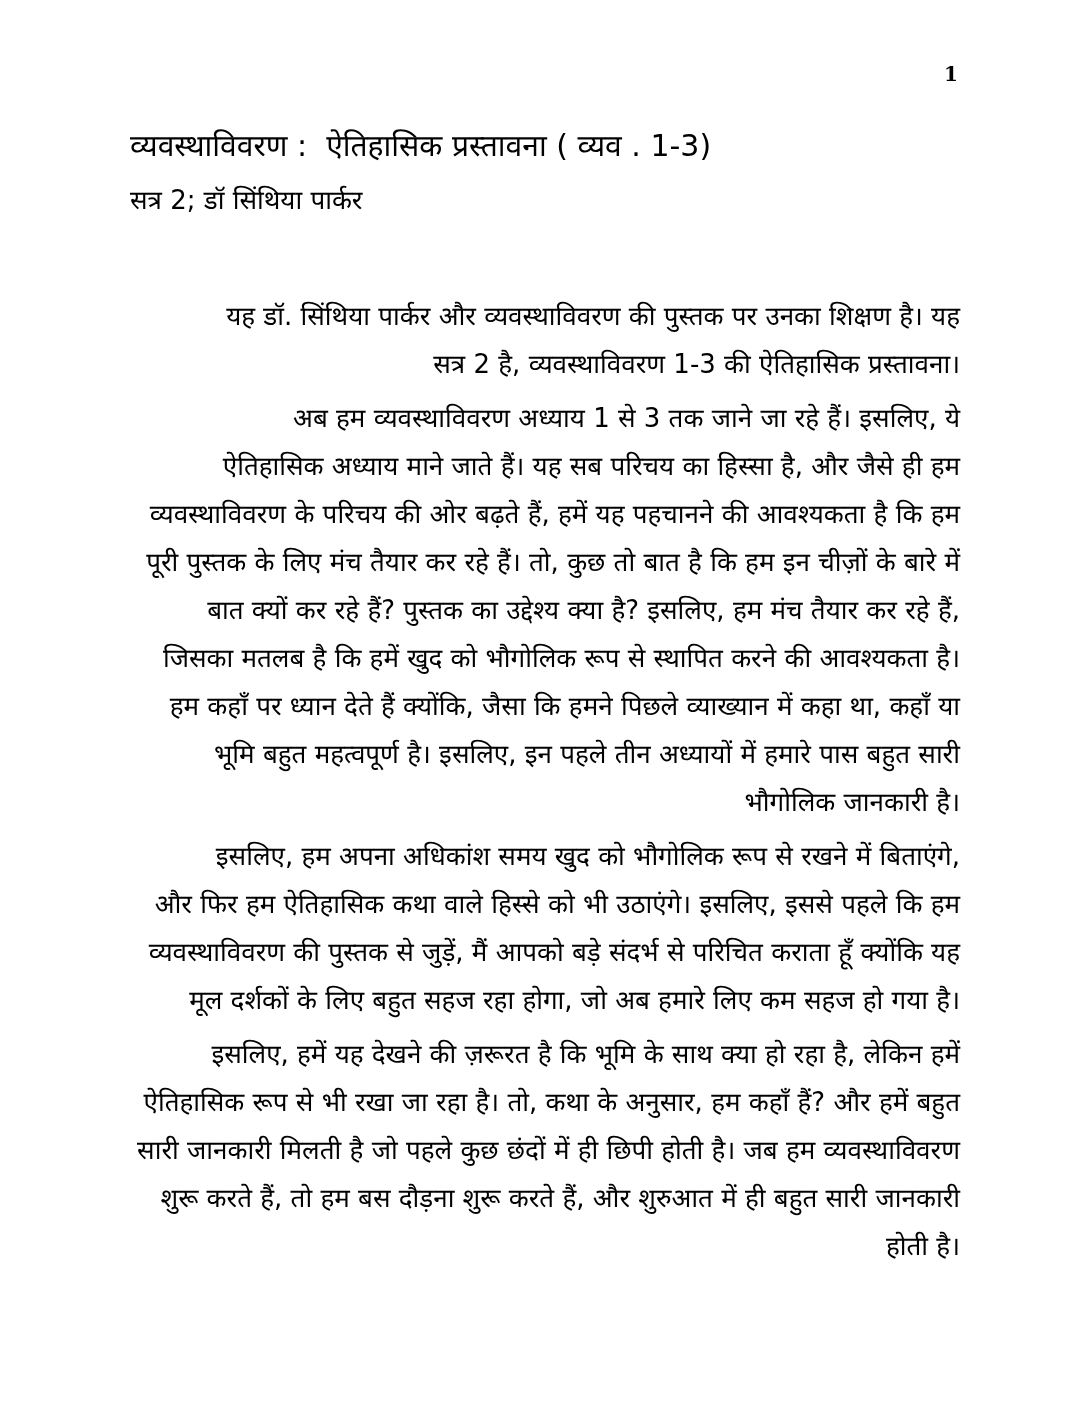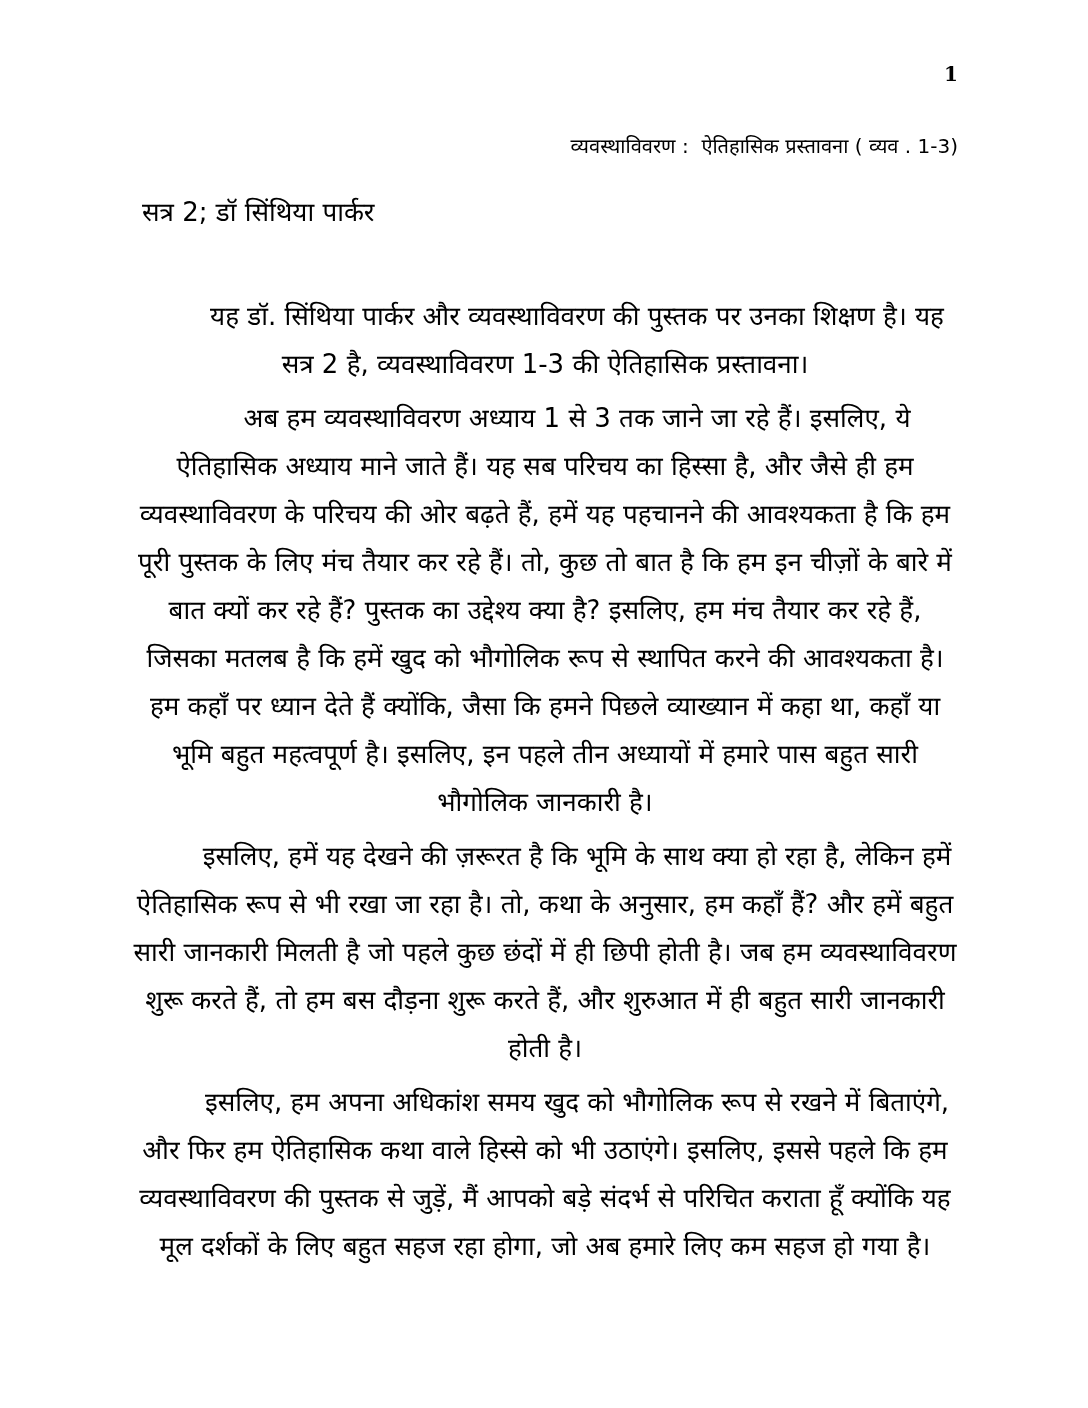--- a/index.html
+++ b/index.html
@@ -26,47 +26,47 @@
     font-size: 20px;
     font-weight: 700;
     line-height: 24px;
   }
   .doc-title {
     position: absolute;
     top: 124px;
     left: 130px;
     width: 828px;
     margin: 0;
-    text-align: right;
-    font-size: 20px;
+    text-align: left;
+    font-size: 30px;
     font-weight: 400;
     line-height: 44px;
     white-space: pre-wrap;
   }
   .byline {
     position: absolute;
     top: 178px;
     left: 130px;
     width: 828px;
-    margin: 12px;
+    margin: 0;
     font-size: 26px;
     line-height: 44px;
   }
   .content {
     position: absolute;
     top: 292px;
     left: 130px;
     width: 830px;
   }
   .para {
     margin: 0 0 6px 0;
     font-size: 26px;
     line-height: 48px;
     text-indent: 64px;
-    text-align: center;
+    text-align: right;
   }
   .section-heading {
     margin: 6px 0 10px 0;
     font-size: 27px;
     font-weight: 700;
     line-height: 48px;
   }
 </style>
 </head>
 <body>
@@ -79,19 +79,19 @@
 
   <p class="byline">सत्र 2; डॉ सिंथिया पार्कर</p>
 
   <div class="content">
 
     <p class="para">यह डॉ. सिंथिया पार्कर और व्यवस्थाविवरण की पुस्तक पर उनका शिक्षण है। यह सत्र 2 है, व्यवस्थाविवरण 1-3 की ऐतिहासिक प्रस्तावना।</p>
 
 
     <p class="para">अब हम व्यवस्थाविवरण अध्याय 1 से 3 तक जाने जा रहे हैं। इसलिए, ये ऐतिहासिक अध्याय माने जाते हैं। यह सब परिचय का हिस्सा है, और जैसे ही हम व्यवस्थाविवरण के परिचय की ओर बढ़ते हैं, हमें यह पहचानने की आवश्यकता है कि हम पूरी पुस्तक के लिए मंच तैयार कर रहे हैं। तो, कुछ तो बात है कि हम इन चीज़ों के बारे में बात क्यों कर रहे हैं? पुस्तक का उद्देश्य क्या है? इसलिए, हम मंच तैयार कर रहे हैं, जिसका मतलब है कि हमें खुद को भौगोलिक रूप से स्थापित करने की आवश्यकता है। हम कहाँ पर ध्यान देते हैं क्योंकि, जैसा कि हमने पिछले व्याख्यान में कहा था, कहाँ या भूमि बहुत महत्वपूर्ण है। इसलिए, इन पहले तीन अध्यायों में हमारे पास बहुत सारी भौगोलिक जानकारी है।</p>
 
+    <p class="para">इसलिए, हम अपना अधिकांश समय खुद को भौगोलिक रूप से रखने में बिताएंगे, और फिर हम ऐतिहासिक कथा वाले हिस्से को भी उठाएंगे। इसलिए, इससे पहले कि हम व्यवस्थाविवरण की पुस्तक से जुड़ें, मैं आपको बड़े संदर्भ से परिचित कराता हूँ क्योंकि यह मूल दर्शकों के लिए बहुत सहज रहा होगा, जो अब हमारे लिए कम सहज हो गया है।</p>
+
     <p class="para">इसलिए, हमें यह देखने की ज़रूरत है कि भूमि के साथ क्या हो रहा है, लेकिन हमें ऐतिहासिक रूप से भी रखा जा रहा है। तो, कथा के अनुसार, हम कहाँ हैं? और हमें बहुत सारी जानकारी मिलती है जो पहले कुछ छंदों में ही छिपी होती है। जब हम व्यवस्थाविवरण शुरू करते हैं, तो हम बस दौड़ना शुरू करते हैं, और शुरुआत में ही बहुत सारी जानकारी होती है।</p>
-
-    <p class="para">इसलिए, हम अपना अधिकांश समय खुद को भौगोलिक रूप से रखने में बिताएंगे, और फिर हम ऐतिहासिक कथा वाले हिस्से को भी उठाएंगे। इसलिए, इससे पहले कि हम व्यवस्थाविवरण की पुस्तक से जुड़ें, मैं आपको बड़े संदर्भ से परिचित कराता हूँ क्योंकि यह मूल दर्शकों के लिए बहुत सहज रहा होगा, जो अब हमारे लिए कम सहज हो गया है।</p>
 
   </div>
 
 </div>
 
 </body></html>

